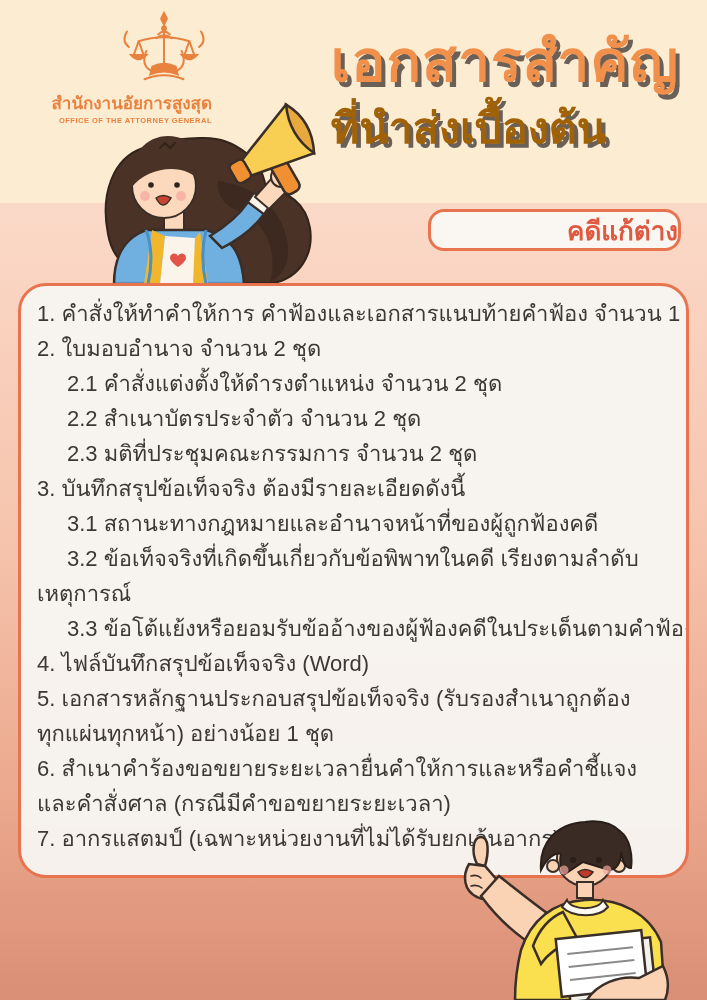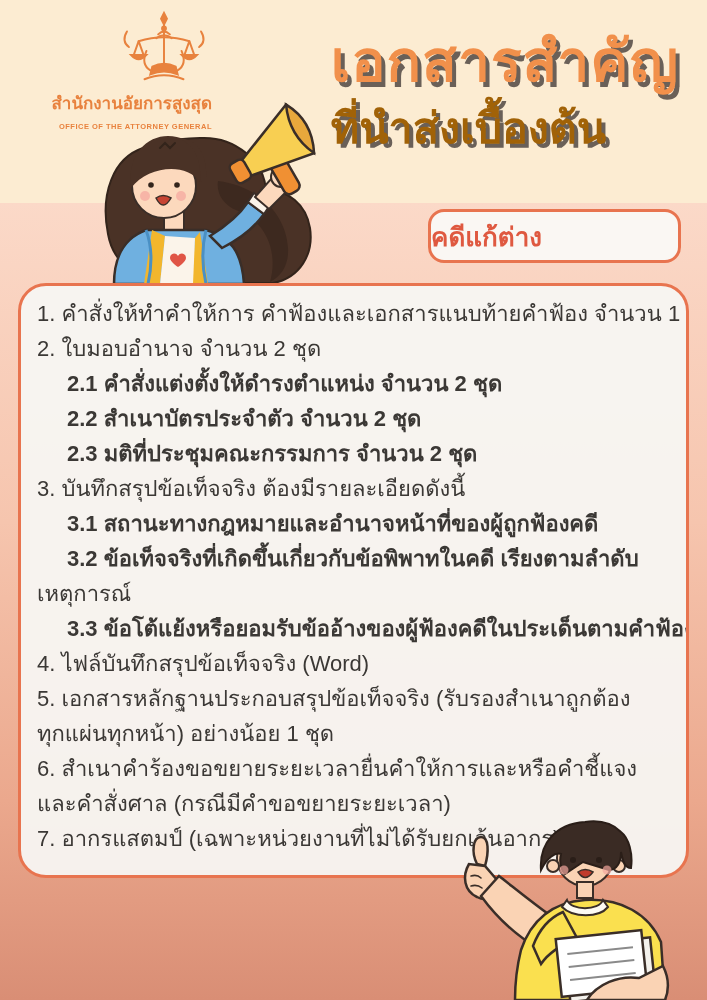--- a/index.html
+++ b/index.html
@@ -9,39 +9,39 @@
     background:#fcecd2;
   }
   
   .bg-top{position:absolute;left:0;top:0;width:707px;height:203px;background:#fcecd2;}
   .bg-bottom{position:absolute;left:0;top:203px;width:707px;height:797px;
     background:linear-gradient(180deg,#fbd9c8 0%,#f6c5ae 40%,#eba88d 75%,#d98e75 100%);}
   
   .logo-block{position:absolute;left:22px;top:10px;width:190px;text-align:right;z-index:4;}
   .logo-emblem{width:96px;height:78px;display:inline-block;}
   .logo-th{font-size:17px;font-weight:bold;color:#e8823e;line-height:1.15;margin-top:2px;}
-  .logo-en{font-size:7.5px;font-weight:bold;color:#e8823e;letter-spacing:.5px;margin-top:8px;}
+  .logo-en{font-size:7.5px;font-weight:bold;color:#e8823e;letter-spacing:.5px;margin-top:2px;}
   
   .title-block{position:absolute;right:28px;top:26px;text-align:left;z-index:4;}
   .title-line1{font-size:57px;font-weight:bold;color:#f1904b;line-height:1.25;
     text-shadow:4px 5px 0 #6a6058;letter-spacing:1px;}
   .title-line2{font-size:43px;font-weight:bold;color:#a16207;line-height:1.3;
     text-shadow:4px 4px 0 #6a6058;margin-top:4px;}
   
-  .badge{position:absolute;left:428px;top:209px;width:253px;height:54px;
+  .badge{position:absolute;left:428px;top:209px;width:253px;height:42px;
     background:#faf7f3;border:3px solid #e8744f;border-radius:16px;
-    display:flex;align-items:center;justify-content:flex-start;z-index:5;box-sizing:border-box;}
+    display:flex;align-items:center;justify-content:flex-end;z-index:5;box-sizing:border-box;}
   .badge-label{font-size:26px;font-weight:bold;color:#df5940;}
   
   .panel{position:absolute;left:18px;top:283px;width:671px;height:595px;
     background:rgba(247,245,242,0.95);border:3px solid #e8744f;border-radius:28px;
     z-index:3;box-sizing:border-box;overflow:hidden;}
   .doc-list{position:absolute;left:16px;top:10px;right:6px;}
   .doc-line{font-size:22px;color:#3b3835;line-height:35px;white-space:nowrap;}
-  .doc-line.indented{padding-left:30px;font-weight:bold;}
+  .doc-line.indented{padding-left:30px;}
   
   .girl{position:absolute;left:48px;top:86px;width:300px;height:200px;z-index:2;}
   .boy{position:absolute;left:437px;top:818px;width:270px;height:182px;z-index:6;}
 </style>
 </head>
 <body>
 
 <div class="stage">
 
   <div class="bg-top"></div>

